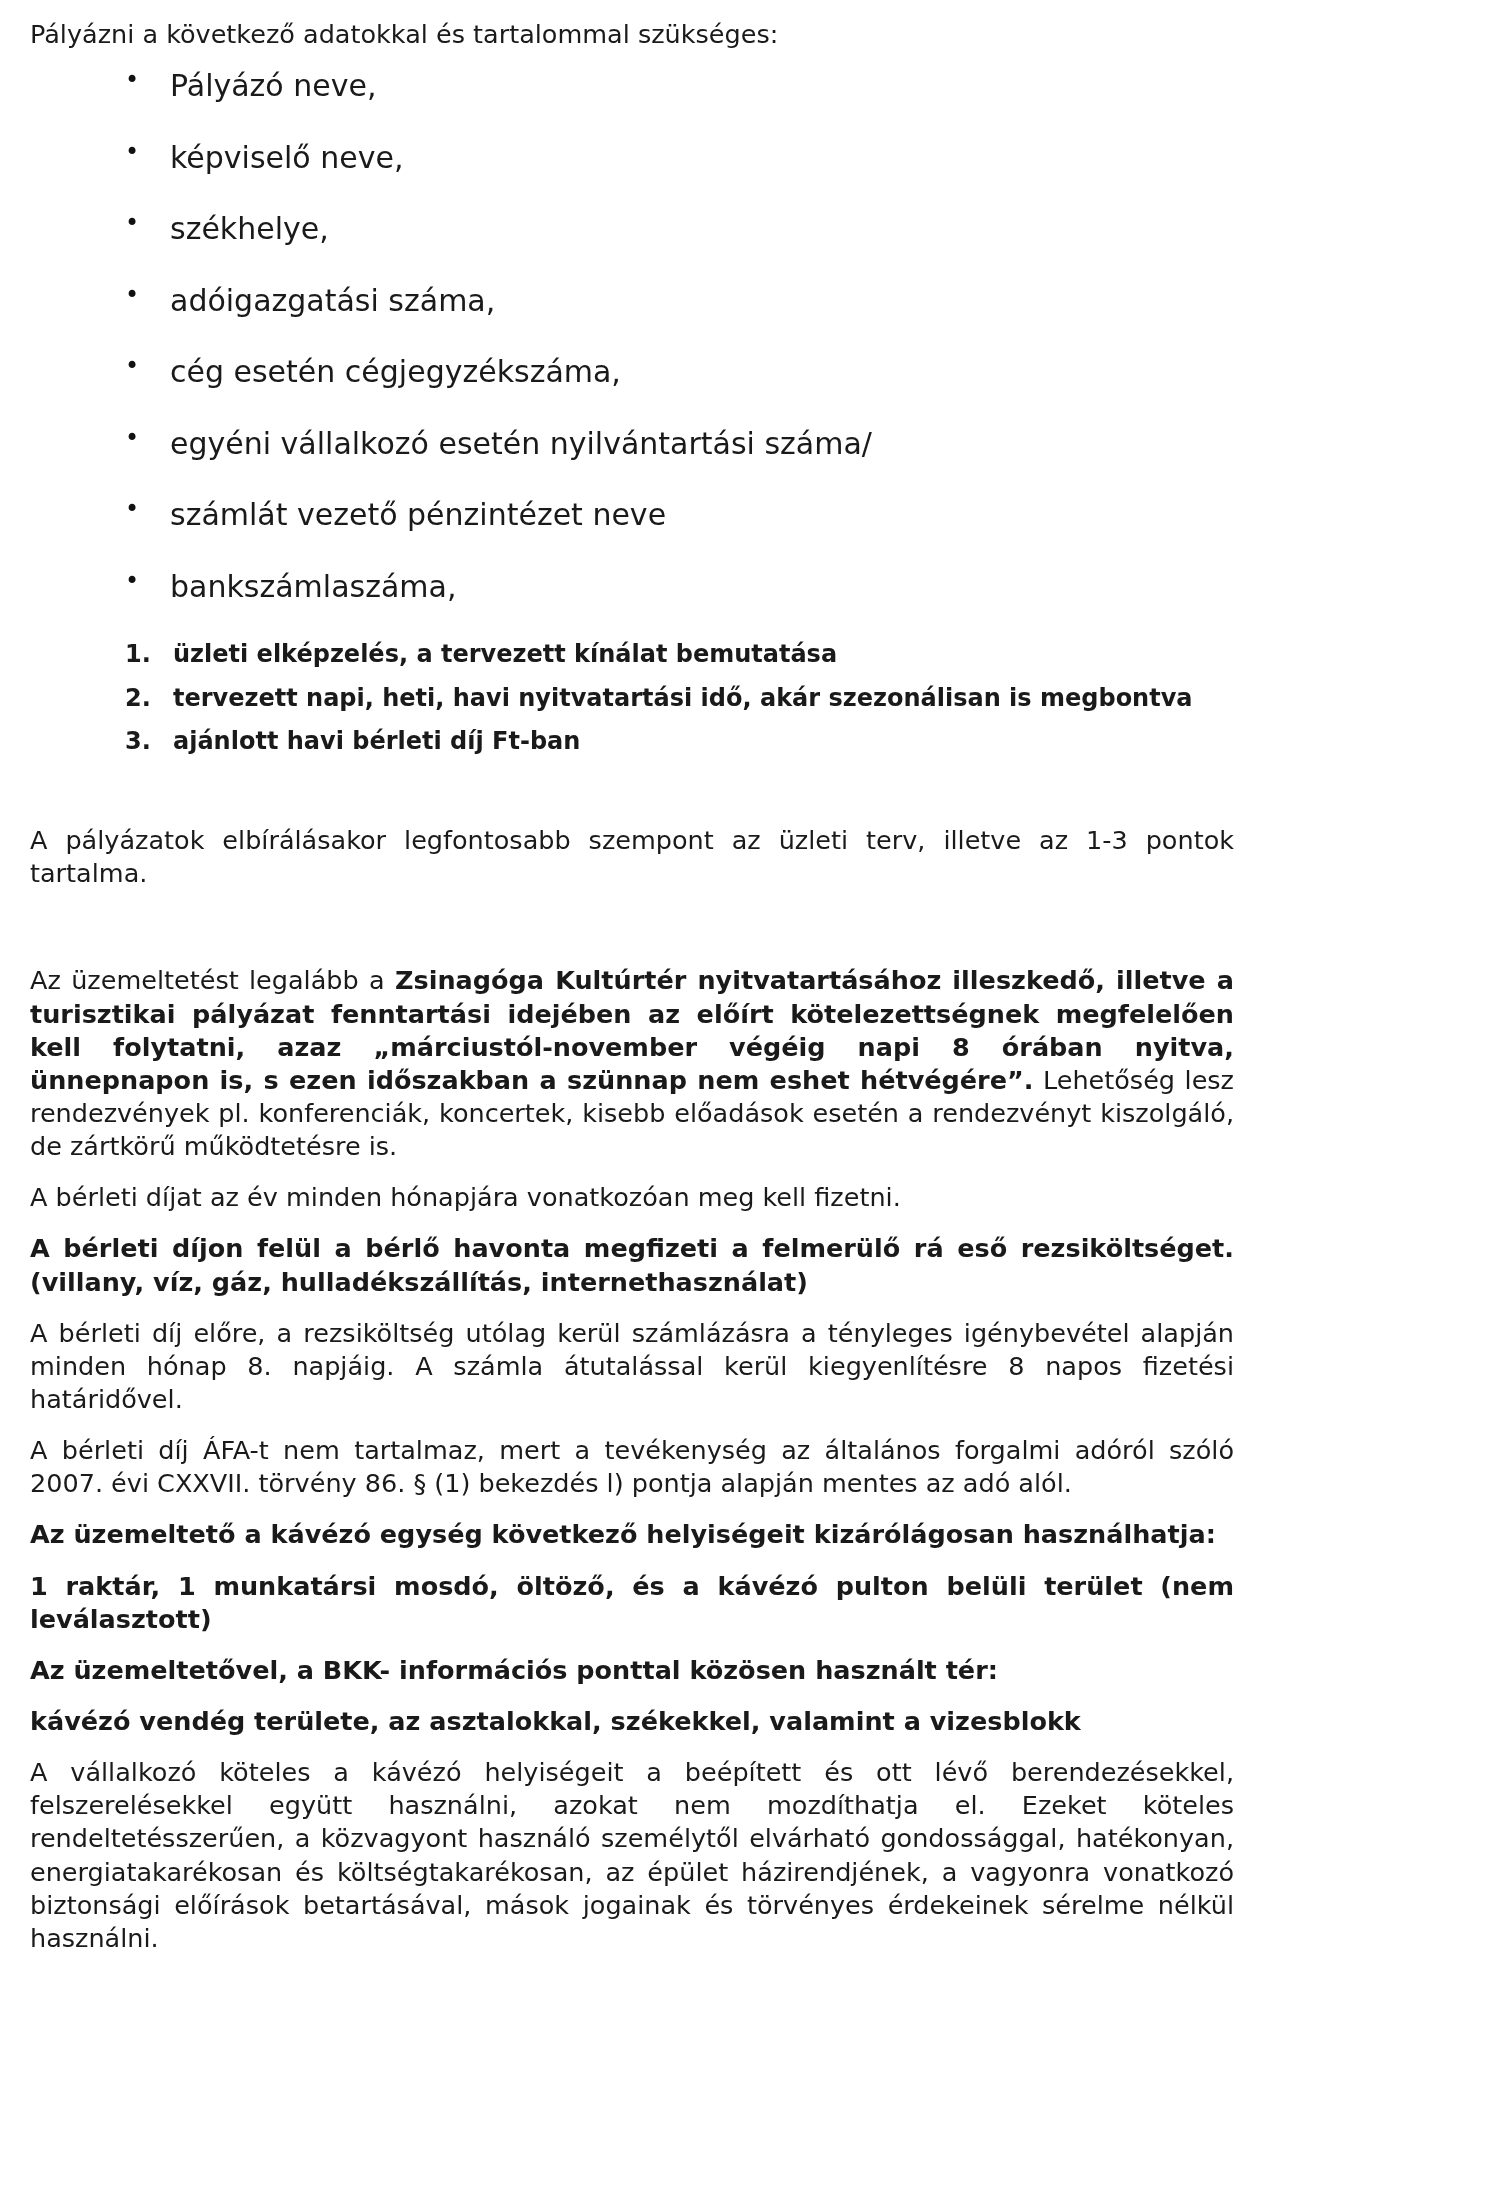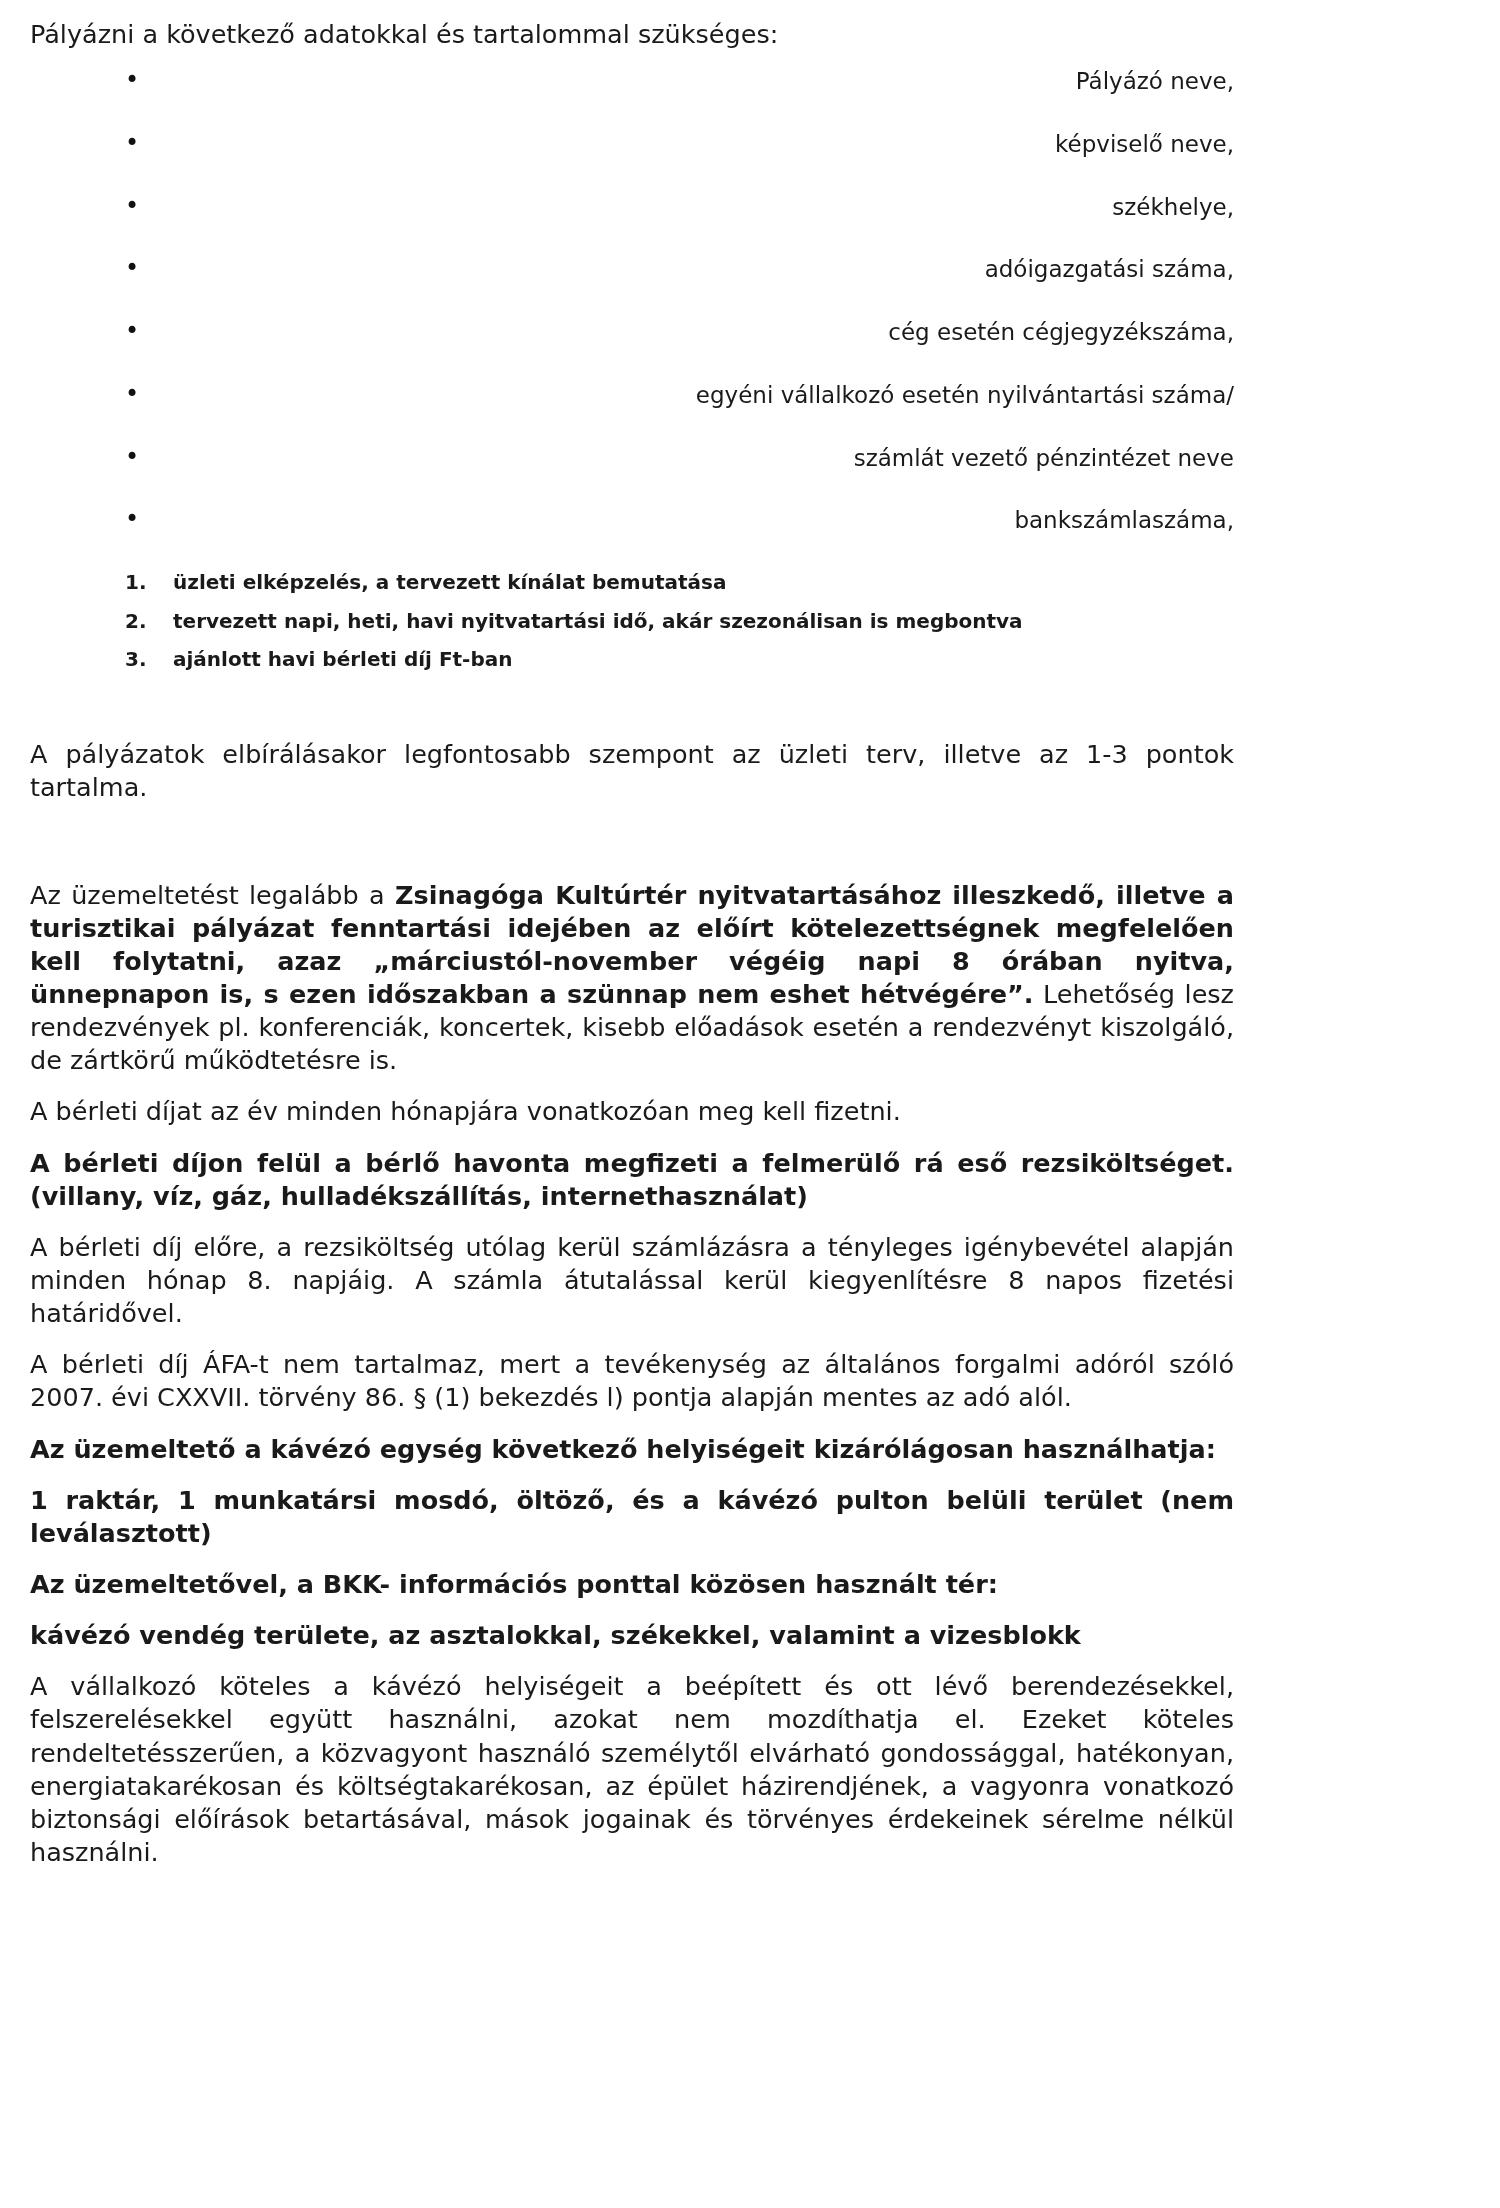--- a/index.html
+++ b/index.html
@@ -41,23 +41,22 @@
   
   ul.bullets {
     list-style: none;
     margin: 12px 0 0 0;
     padding: 0;
   }
   ul.bullets li {
     position: relative;
     padding-left: 140px;
     margin: 16px 0 34px 0;
-    font-size: 23px;
+    font-size: 30px;
     line-height: 1.25;
-    text-align: right;
   }
   ul.bullets li::before {
     content: "\2022";
     position: absolute;
     left: 95px;
     top: -2px;
     font-size: 24px;
     line-height: 1.25;
     color: #111;
   }
@@ -67,21 +66,21 @@
     list-style: none;
     margin: 24px 0 0 0;
     padding: 0;
     counter-reset: numitem;
   }
   ol.numbers li {
     position: relative;
     padding-left: 143px;
     margin: 0 0 12px 0;
     font-weight: bold;
-    font-size: 20px;
+    font-size: 24px;
     line-height: 1.32;
     text-align: justify;
     text-justify: inter-word;
     padding-right: 10px;
   }
   ol.numbers li::before {
     counter-increment: numitem;
     content: counter(numitem) ".";
     position: absolute;
     left: 95px;

